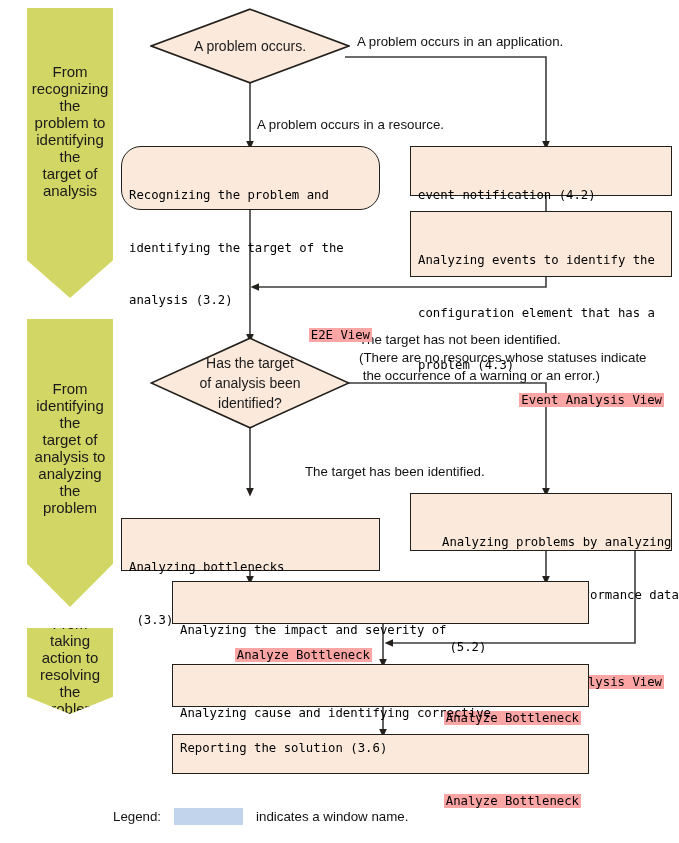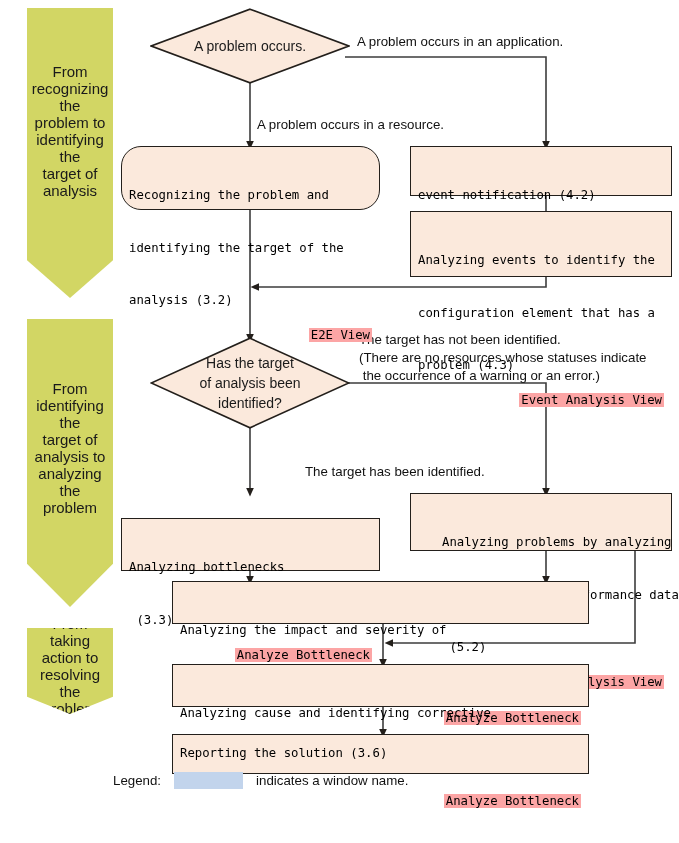--- a/index.html
+++ b/index.html
@@ -58,21 +58,21 @@
     pointer-events:none;
   }
 
   
   .elabel{
     position:absolute;font-size:13.3px;line-height:18px;color:#111;
     white-space:pre;
   }
 
   
-  .legend{position:absolute;left:113px;top:772px;display:flex;align-items:center;
+  .legend{position:absolute;left:113px;top:808px;display:flex;align-items:center;
     font-size:13.3px;color:#111;}
   .legend .sw{width:69px;height:17px;background:#c2d4ec;margin:0 13px;display:inline-block;}
 
   svg.wires{position:absolute;left:0;top:0;width:679px;height:843px;pointer-events:none;}
 </style>
 </head>
 <body>
 
 <div id="canvas">
 
@@ -197,21 +197,21 @@
     <span class="line">a problem (3.4)</span>
     <span class="rowend"><span class="win">Analyze Bottleneck</span></span>
   </div>
 
   <div class="box" style="left:172px;top:664px;width:417px;height:43px;">
     <span class="line">Analyzing cause and identifying corrective</span>
     <span class="line">actions (3.5)</span>
     <span class="rowend"><span class="win">Analyze Bottleneck</span></span>
   </div>
 
-  <div class="box" style="left:172px;top:734px;width:417px;height:40px;display:flex;align-items:center;">
+  <div class="box" style="left:172px;top:734px;width:417px;height:40px;display:flex;align-items:flex-start;">
     <span class="line">Reporting the solution (3.6)</span>
   </div>
 
   <div class="legend">
     <span>Legend:</span>
     <span class="sw"></span>
     <span>indicates a window name.</span>
   </div>
 
 </div>

